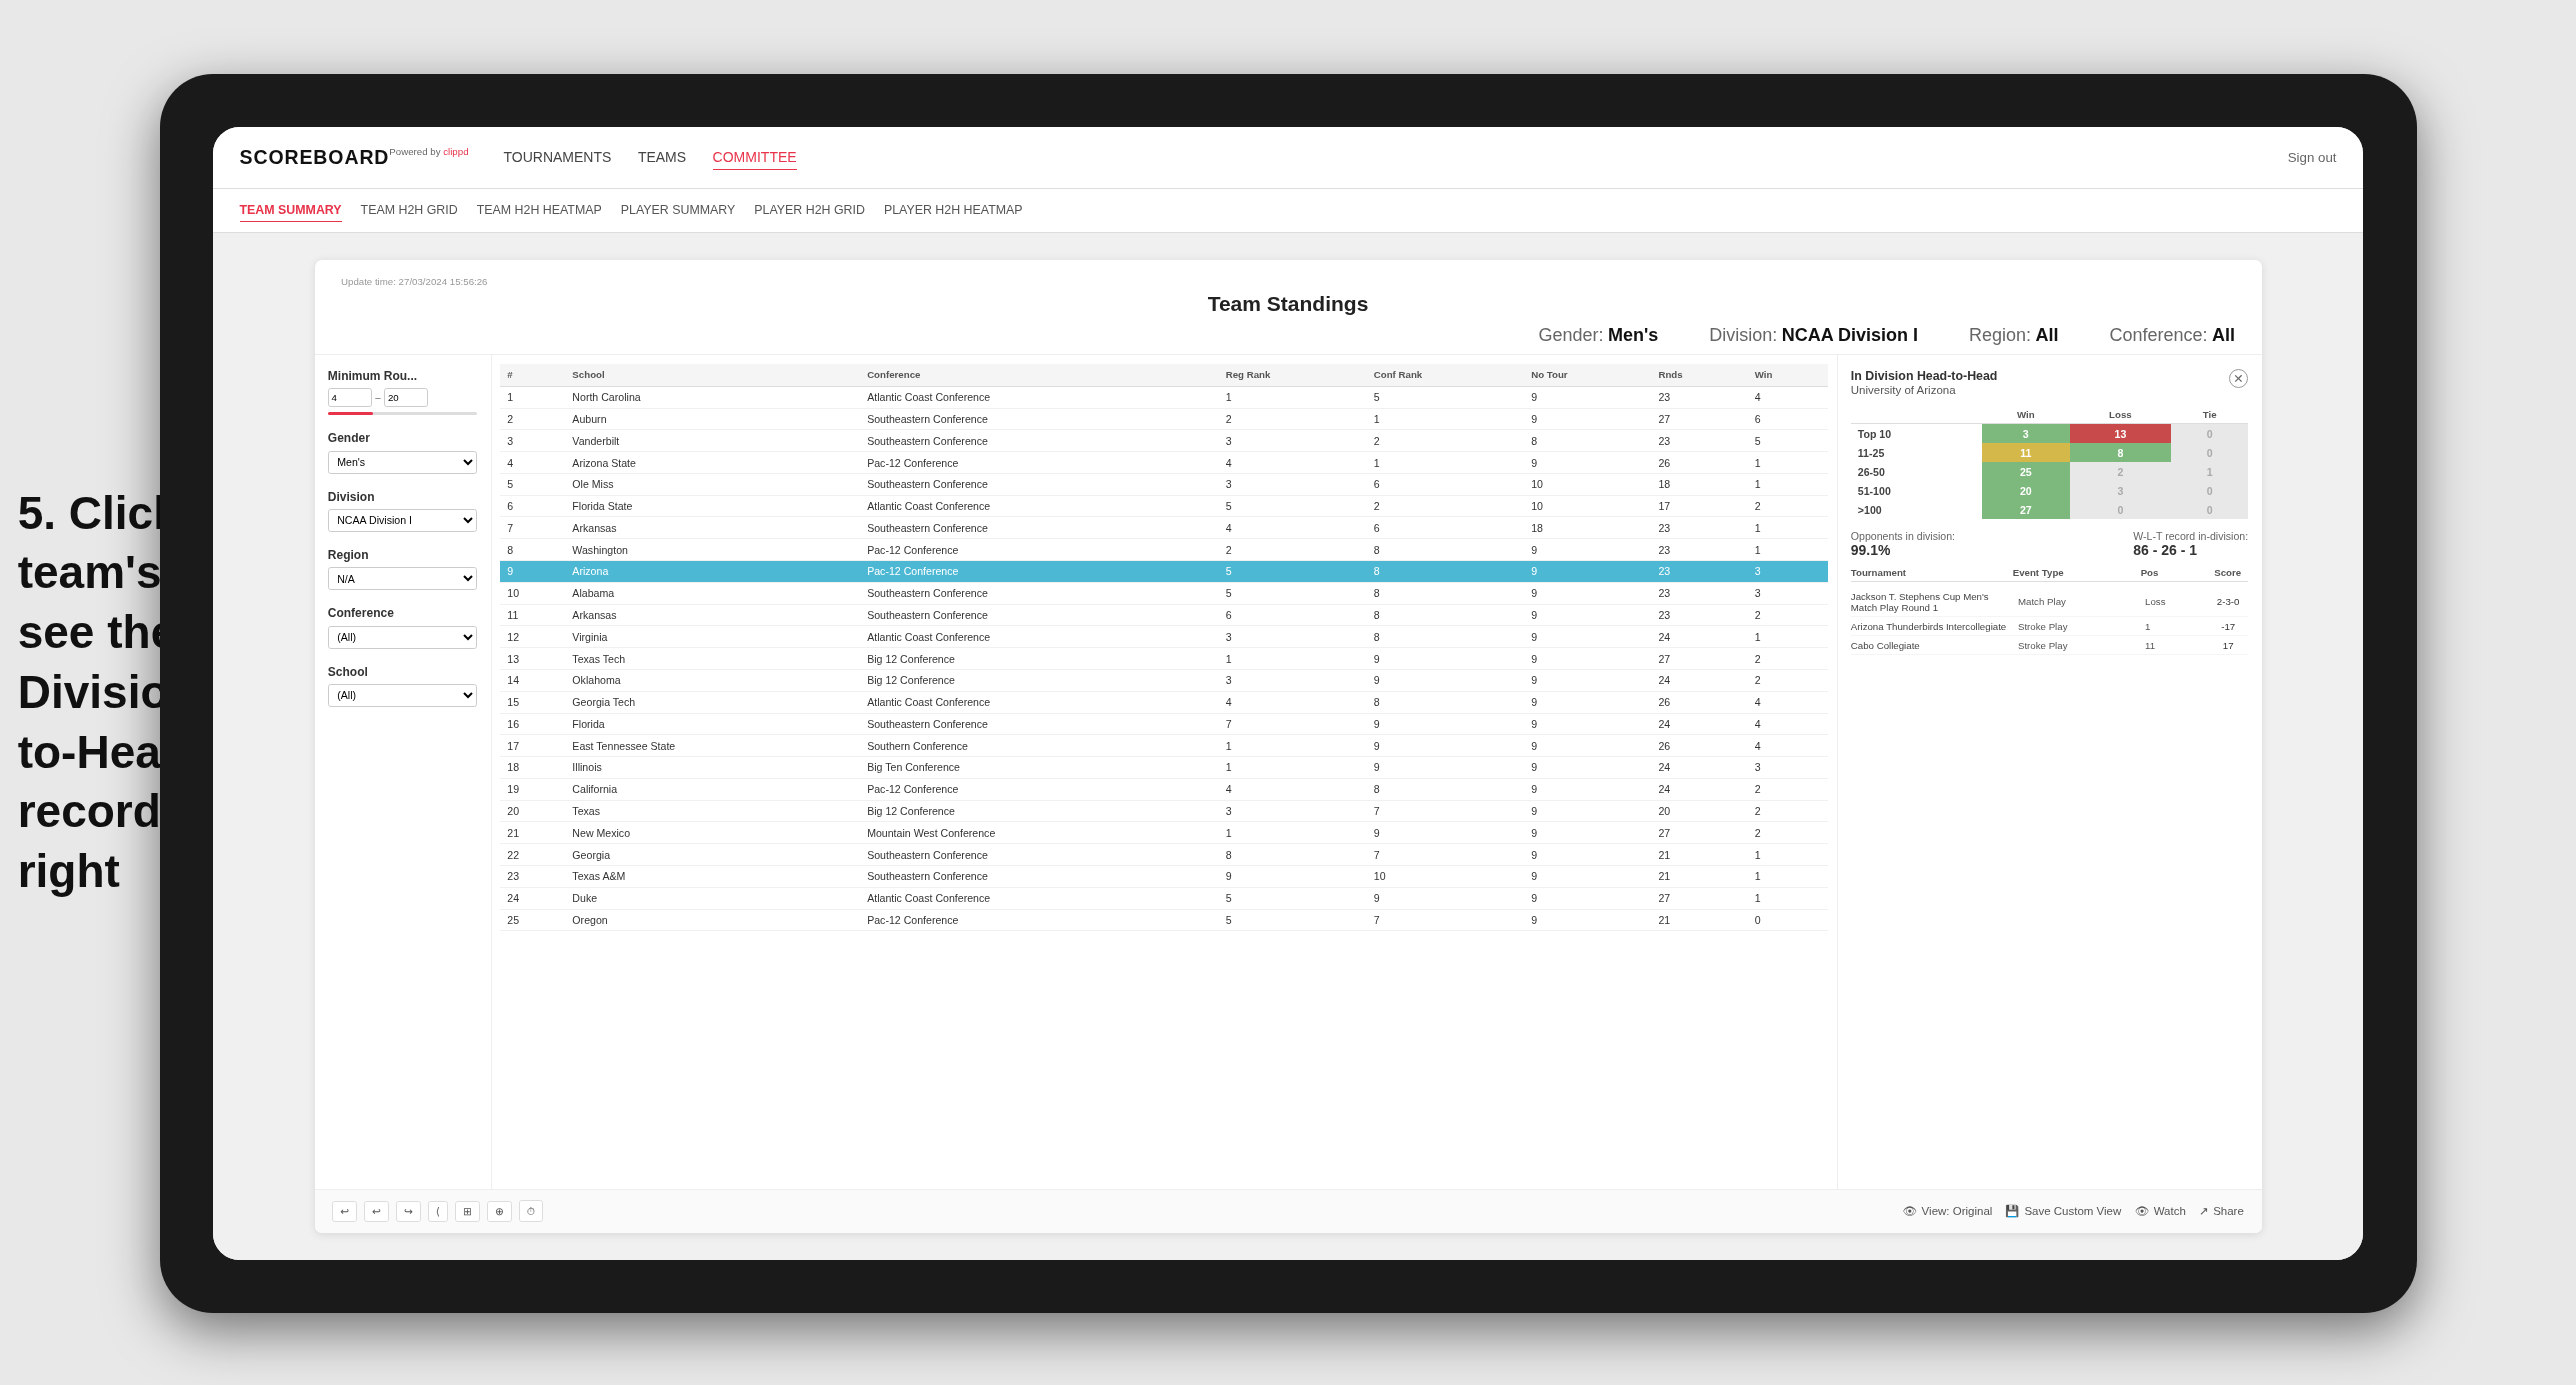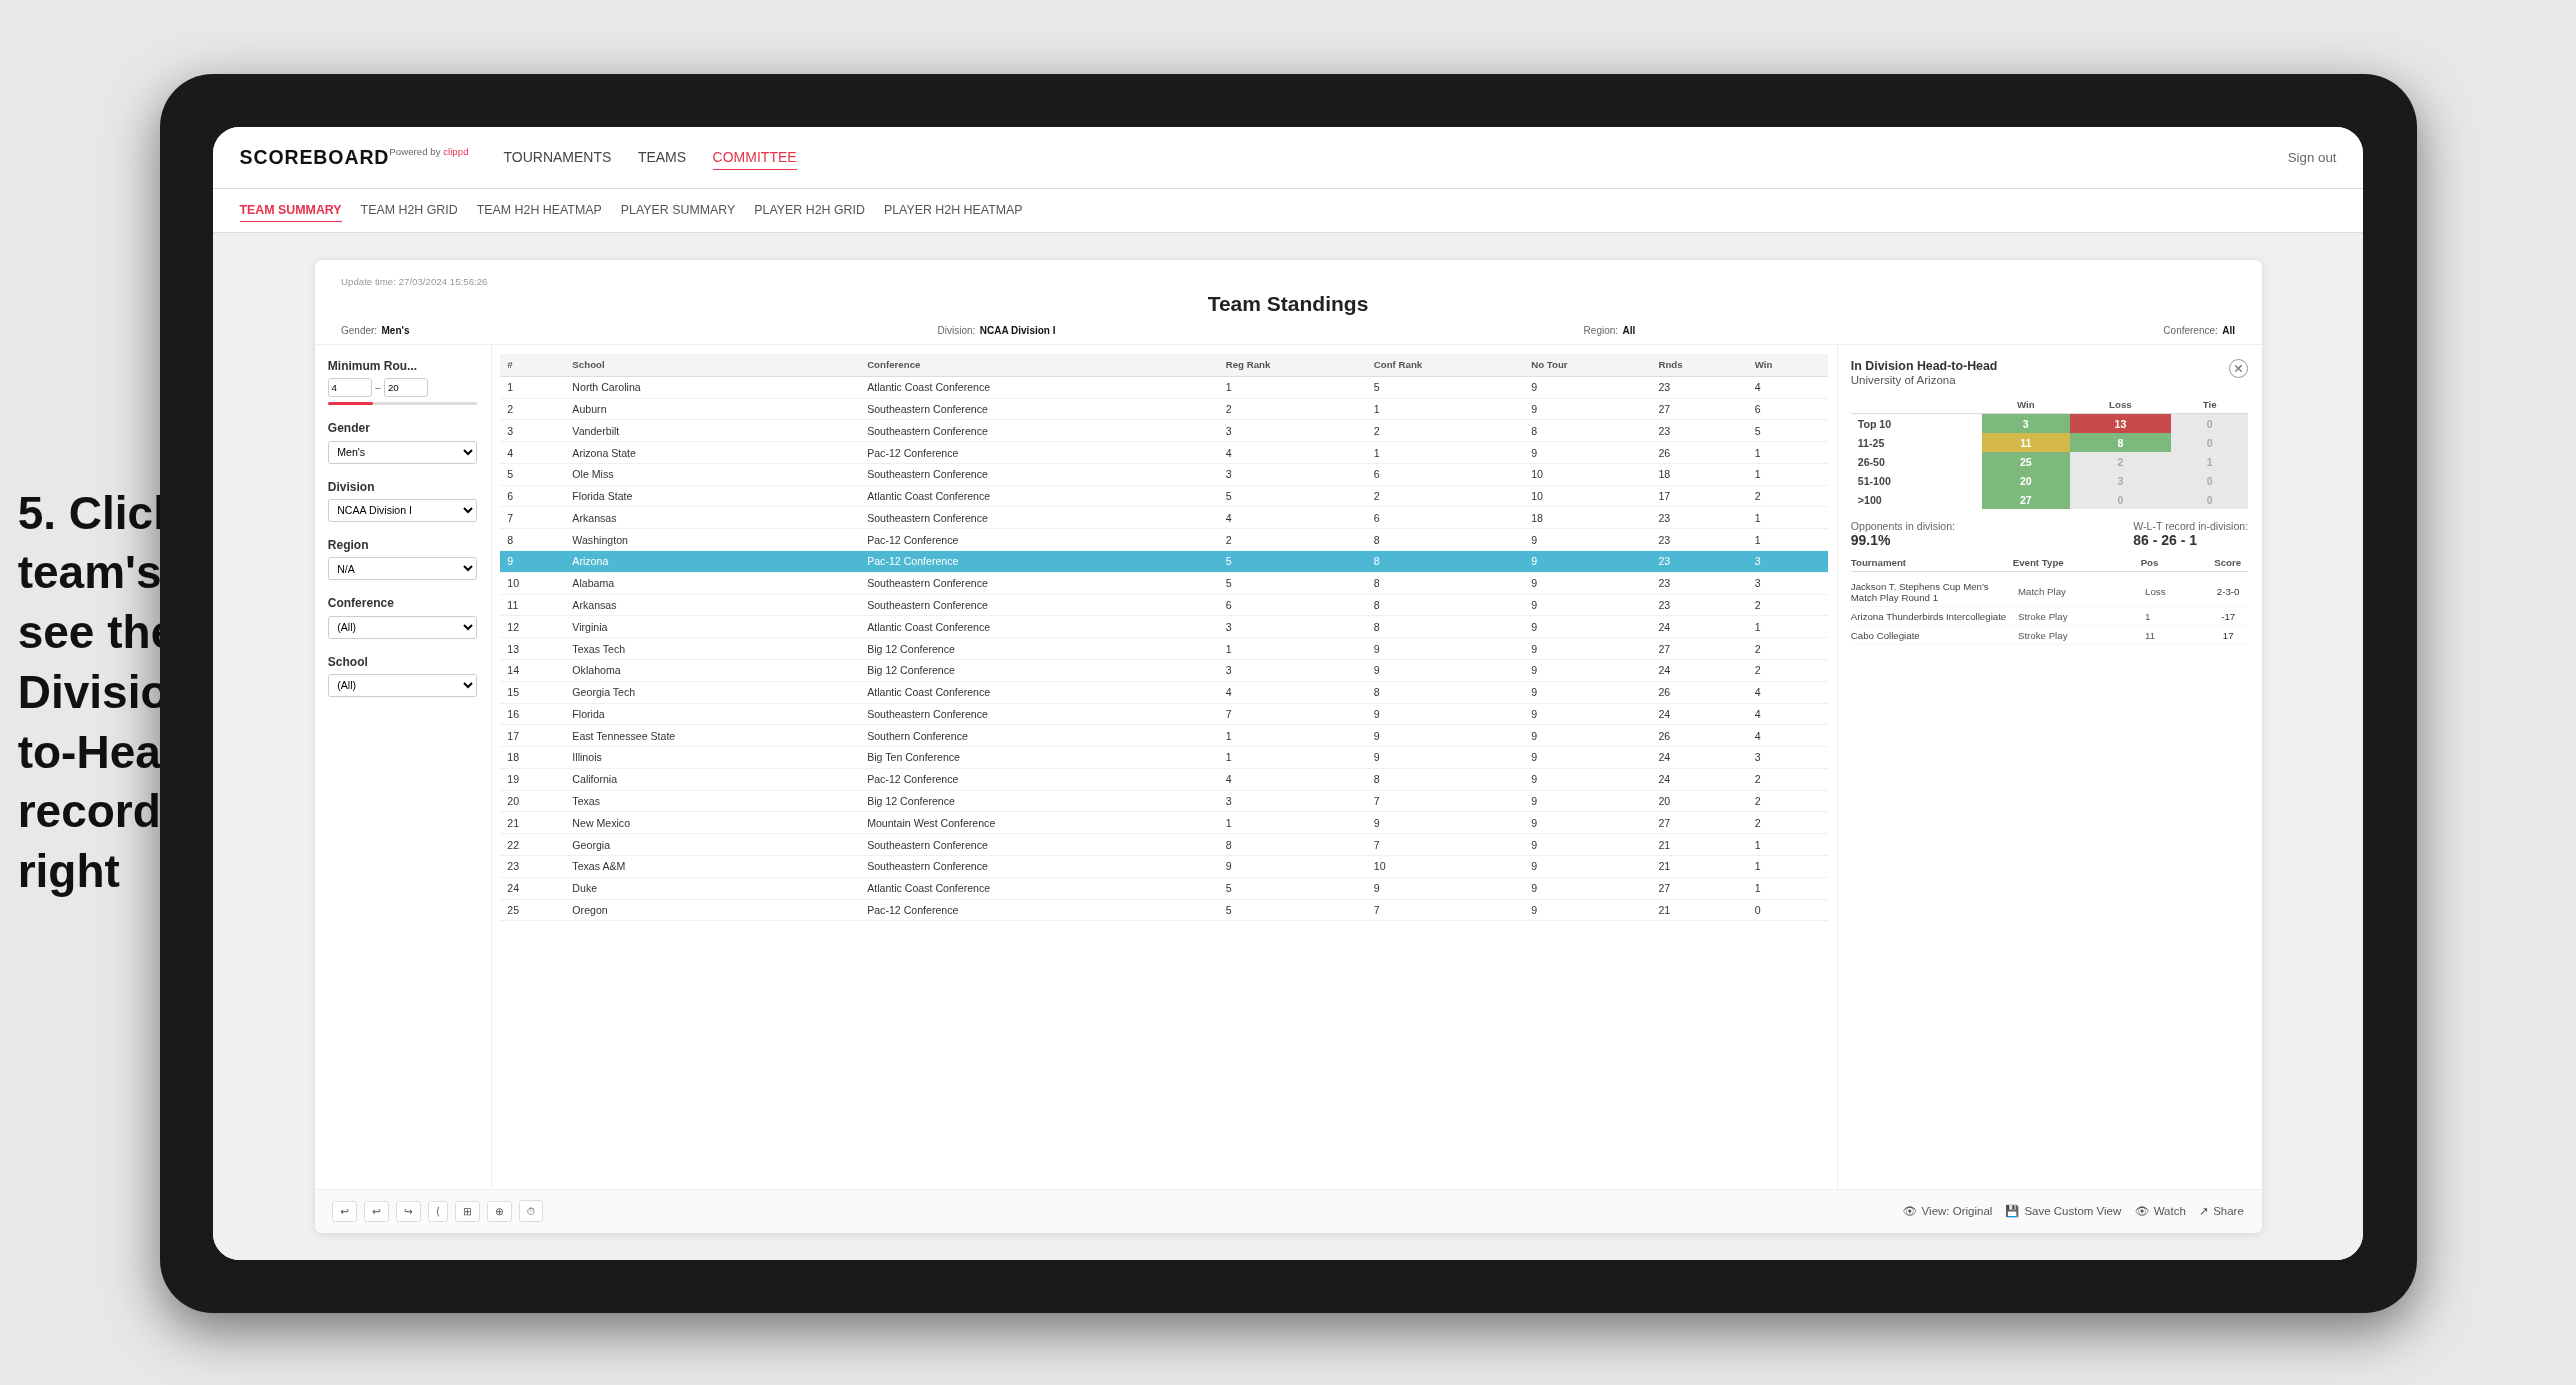--- a/index.html
+++ b/index.html
@@ -148,24 +148,24 @@
     }
     .panel-title {
       font-size: 21px;
       font-weight: 700;
       color: #222;
       text-align: center;
       margin-bottom: 8.8px;
     }
     .panel-filters {
       display: flex;
-      gap: 35px;
-      font-size: 10px;
+      gap: 51px;
+      font-size: 18px;
       color: #444;
-      justify-content: space-between;
+      justify-content: flex-end;
       align-items: center;
     }
     .filter-item { display: flex; gap: 4.4px; }
     .filter-label { color: #666; }
     .filter-value { color: #111; font-weight: 600; }
     .update-time {
       font-size: 9.7px;
       color: #999;
       margin-bottom: 5.3px;
     }

